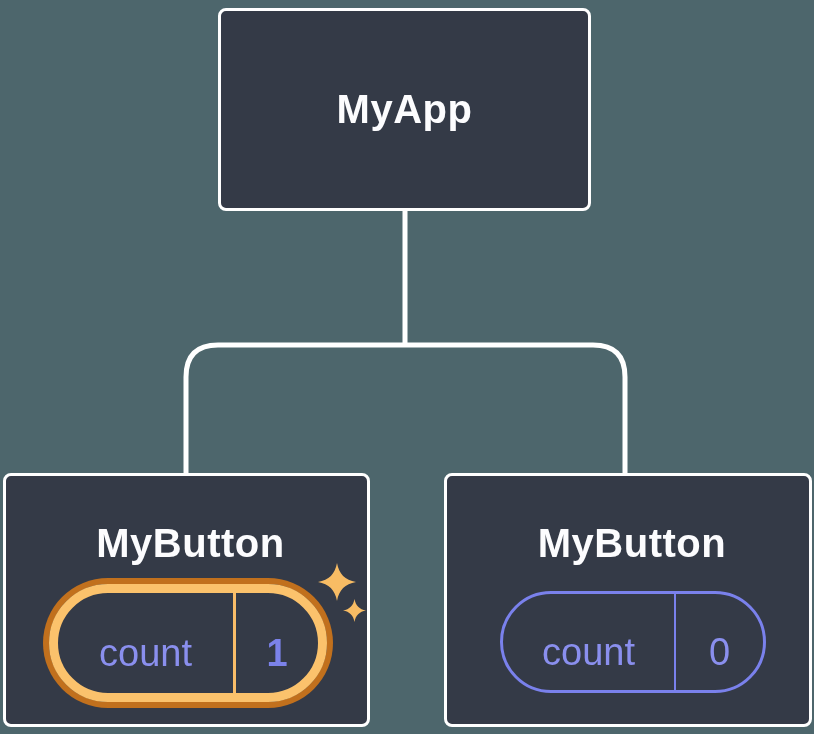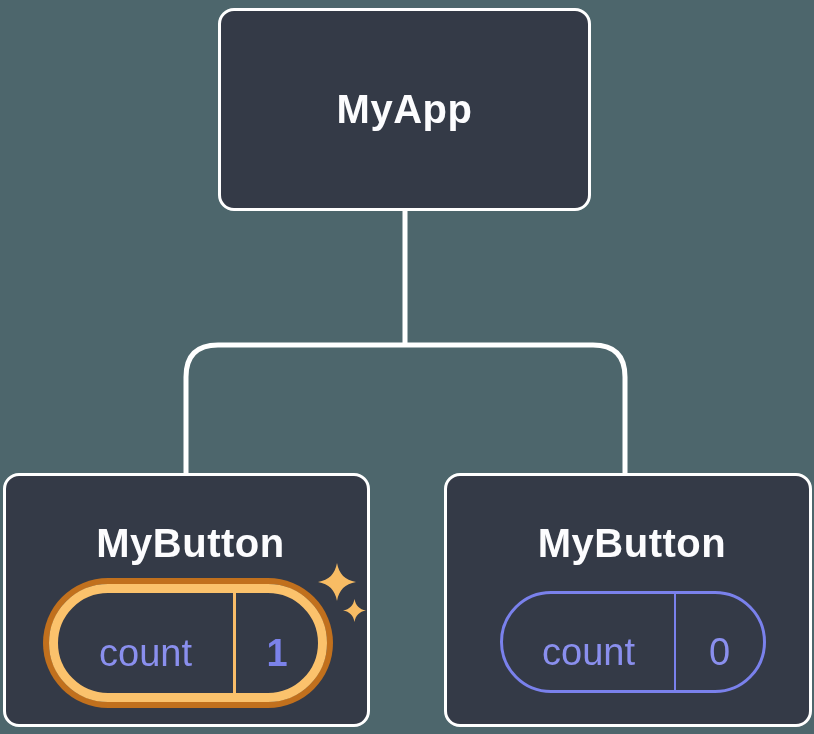--- a/index.html
+++ b/index.html
@@ -22,21 +22,21 @@
     background:var(--background);
     overflow:hidden;
     font-family:"Liberation Sans","DejaVu Sans",sans-serif;
   }
   .connector-svg{position:absolute;left:0;top:0;width:814px;height:734px;pointer-events:none;}
 
   .card{
     position:absolute;
     background:var(--card);
     border:3px solid var(--card-border);
-    border-radius:16px;
+    border-radius:8px;
     box-sizing:border-box;
   }
   .card-root{
     left:218px;top:8px;width:373px;height:203px;
     display:flex;align-items:center;justify-content:center;
   }
   .card-left{left:3px;top:473px;width:367px;height:254px;}
   .card-right{left:444px;top:473px;width:368px;height:254px;}
 
   .card-title{

